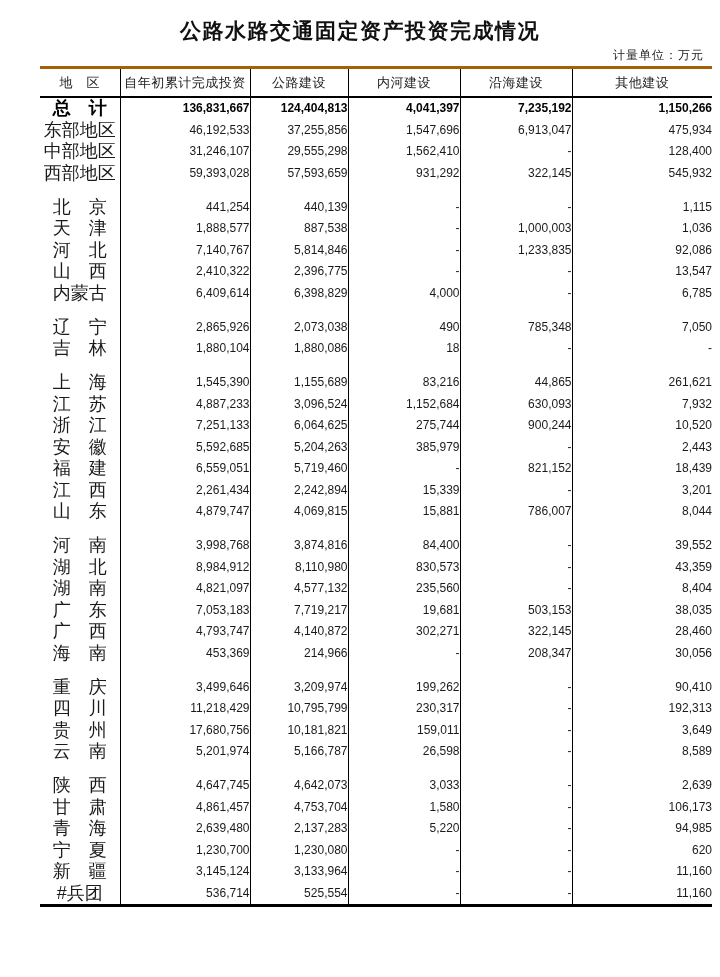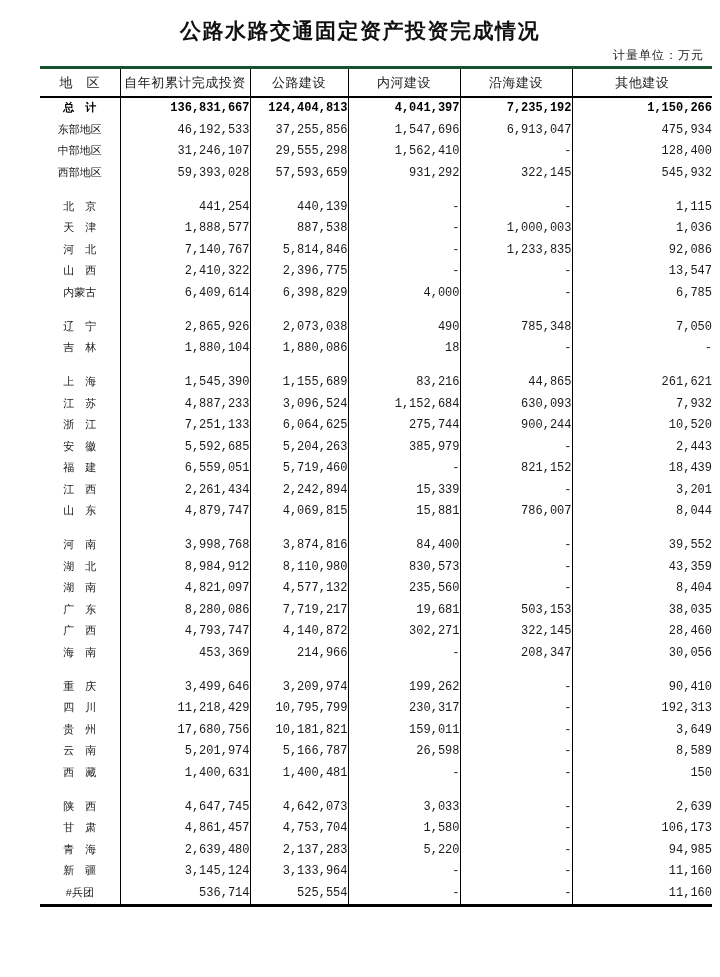--- a/index.html
+++ b/index.html
@@ -6,21 +6,21 @@
     margin: 0;
     padding: 0;
     background: #ffffff;
   }
   .page {
     position: relative;
     width: 720px;
     height: 977px;
     background: #ffffff;
     color: #1a1a1a;
-    font-family: Liberation Mono, monospace;
+    font-family: Liberation Sans, sans-serif;
     overflow: hidden;
   }
   .title {
     position: absolute;
     top: 17px;
     left: 0;
     width: 720px;
     margin: 0;
     text-align: center;
     font-size: 21px;
@@ -38,21 +38,21 @@
     letter-spacing: 1px;
     color: #222222;
   }
   table.data-table {
     position: absolute;
     top: 66px;
     left: 40px;
     width: 672px;
     border-collapse: collapse;
     table-layout: fixed;
-    border-top: 3px solid #14532d;
+    border-top: 3px solid #a16207;
     border-bottom: 3px solid #000000;
   }
   table.data-table th,
   table.data-table td {
     border-right: 1px solid #000000;
     padding: 0;
     overflow: hidden;
     white-space: nowrap;
   }
   table.data-table th:last-child,
@@ -72,21 +72,21 @@
     height: 21.5px;
     line-height: 21.5px;
     vertical-align: middle;
   }
   tr.spacer td {
     height: 12.5px;
     line-height: 12.5px;
   }
   td.region {
     text-align: center;
-    font-size: 11px;
+    font-size: 18px;
     color: #1a1a1a;
   }
   td.num {
     text-align: right;
     padding-right: 8px;
     font-size: 12px;
     color: #1a1a1a;
     font-variant-numeric: tabular-nums;
   }
   tr.total td.region,
@@ -319,21 +319,21 @@
         <tr class="data">
           <td class="region">湖　南</td>
           <td class="num">4,821,097</td>
           <td class="num">4,577,132</td>
           <td class="num">235,560</td>
           <td class="num">-</td>
           <td class="num">8,404</td>
         </tr>
         <tr class="data">
           <td class="region">广　东</td>
-          <td class="num">8,280,086</td>
+          <td class="num">7,053,183</td>
           <td class="num">7,719,217</td>
           <td class="num">19,681</td>
           <td class="num">503,153</td>
           <td class="num">38,035</td>
         </tr>
         <tr class="data">
           <td class="region">广　西</td>
           <td class="num">4,793,747</td>
           <td class="num">4,140,872</td>
           <td class="num">302,271</td>
@@ -381,28 +381,20 @@
           <td class="num">3,649</td>
         </tr>
         <tr class="data">
           <td class="region">云　南</td>
           <td class="num">5,201,974</td>
           <td class="num">5,166,787</td>
           <td class="num">26,598</td>
           <td class="num">-</td>
           <td class="num">8,589</td>
         </tr>
-        <tr class="data">
-          <td class="region">西　藏</td>
-          <td class="num">1,400,631</td>
-          <td class="num">1,400,481</td>
-          <td class="num">-</td>
-          <td class="num">-</td>
-          <td class="num">150</td>
-        </tr>
         <tr class="spacer">
           <td></td>
           <td></td>
           <td></td>
           <td></td>
           <td></td>
           <td></td>
         </tr>
         <tr class="data">
           <td class="region">陕　西</td>
@@ -422,20 +414,28 @@
         </tr>
         <tr class="data">
           <td class="region">青　海</td>
           <td class="num">2,639,480</td>
           <td class="num">2,137,283</td>
           <td class="num">5,220</td>
           <td class="num">-</td>
           <td class="num">94,985</td>
         </tr>
         <tr class="data">
+          <td class="region">宁　夏</td>
+          <td class="num">1,230,700</td>
+          <td class="num">1,230,080</td>
+          <td class="num">-</td>
+          <td class="num">-</td>
+          <td class="num">620</td>
+        </tr>
+        <tr class="data">
           <td class="region">新　疆</td>
           <td class="num">3,145,124</td>
           <td class="num">3,133,964</td>
           <td class="num">-</td>
           <td class="num">-</td>
           <td class="num">11,160</td>
         </tr>
         <tr class="data">
           <td class="region">#兵团</td>
           <td class="num">536,714</td>

